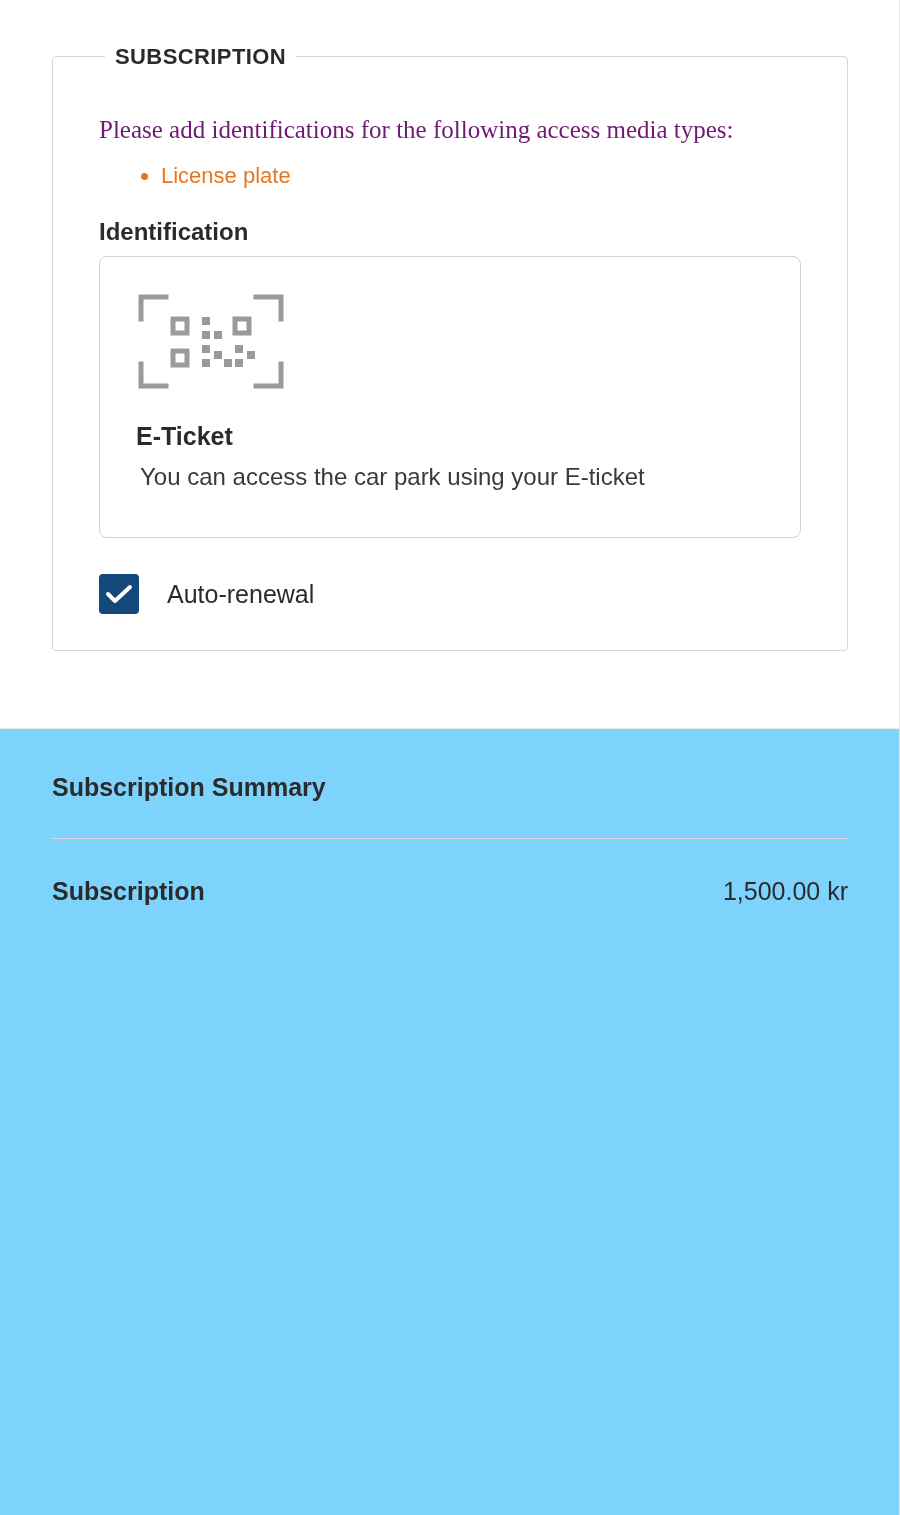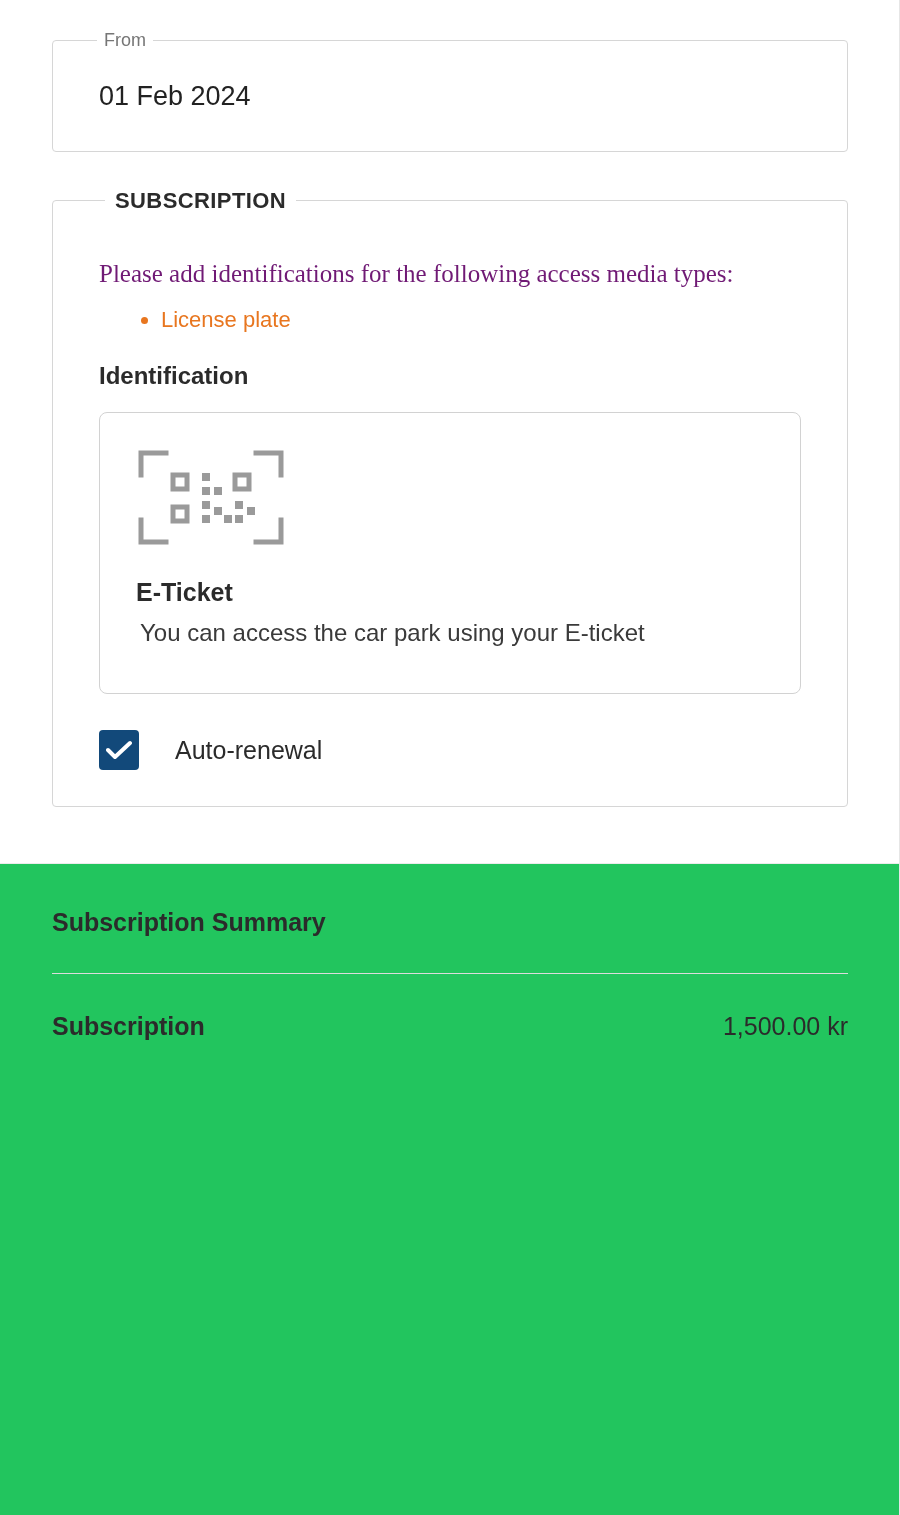--- a/index.html
+++ b/index.html
@@ -105,21 +105,21 @@
     color: #e8761f;
     font-size: 22px;
     line-height: 40px;
   }
   .warning-list li { margin: 0; }
 
   .ident-row {
     display: flex;
     align-items: center;
     justify-content: space-between;
-    margin-bottom: 22px;
+    margin-bottom: 10px;
     text-align: center;
   }
   .ident-label {
     font-size: 24px;
     font-weight: bold;
     color: #2b2b2b;
   }
   .add-ident {
     font-size: 24px;
     font-weight: bold;
@@ -151,43 +151,42 @@
     font-size: 24px;
     line-height: 40px;
     color: #3a3a3a;
     margin: 4px;
   }
 
   .checkbox-row {
     display: flex;
     align-items: center;
     margin-top: 36px;
-    gap: 8px;
   }
   .checkbox {
     width: 40px;
     height: 40px;
     border-radius: 4px;
     background: #12497a;
     display: flex;
     align-items: center;
     justify-content: center;
     flex: 0 0 auto;
   }
   .checkbox svg { display: block; }
   .checkbox-label {
     font-size: 25px;
     color: #2b2b2b;
     margin-left: 28px;
   }
 
   
   .summary {
-    margin-top: 56px;
-    background: #22c55e;
+    margin-top: 77px;
+    background: #7dd3fc;
     flex: 1 1 auto;
     padding: 44px 52px 16px 52px;
     border-top: 1px solid #ececec;
   }
   .summary-title {
     font-size: 25px;
     font-weight: bold;
     color: #2b2b2b;
     margin: 0 0 36px 0;
   }
@@ -213,24 +212,20 @@
   }
 </style>
 </head>
 <body>
 
 <div class="page">
   <div class="edge-line"></div>
 
   <div class="details-section">
 
-    <div class="field">
-      <span class="field-legend">From</span>
-      <span class="field-value">01 Feb 2024</span>
-    </div>
 
 
     <div class="sub-fieldset">
       <span class="sub-legend">SUBSCRIPTION</span>
 
       <p class="warning-text">Please add identifications for the following access media types:</p>
       <ul class="warning-list">
         <li>License plate</li>
       </ul>
 

